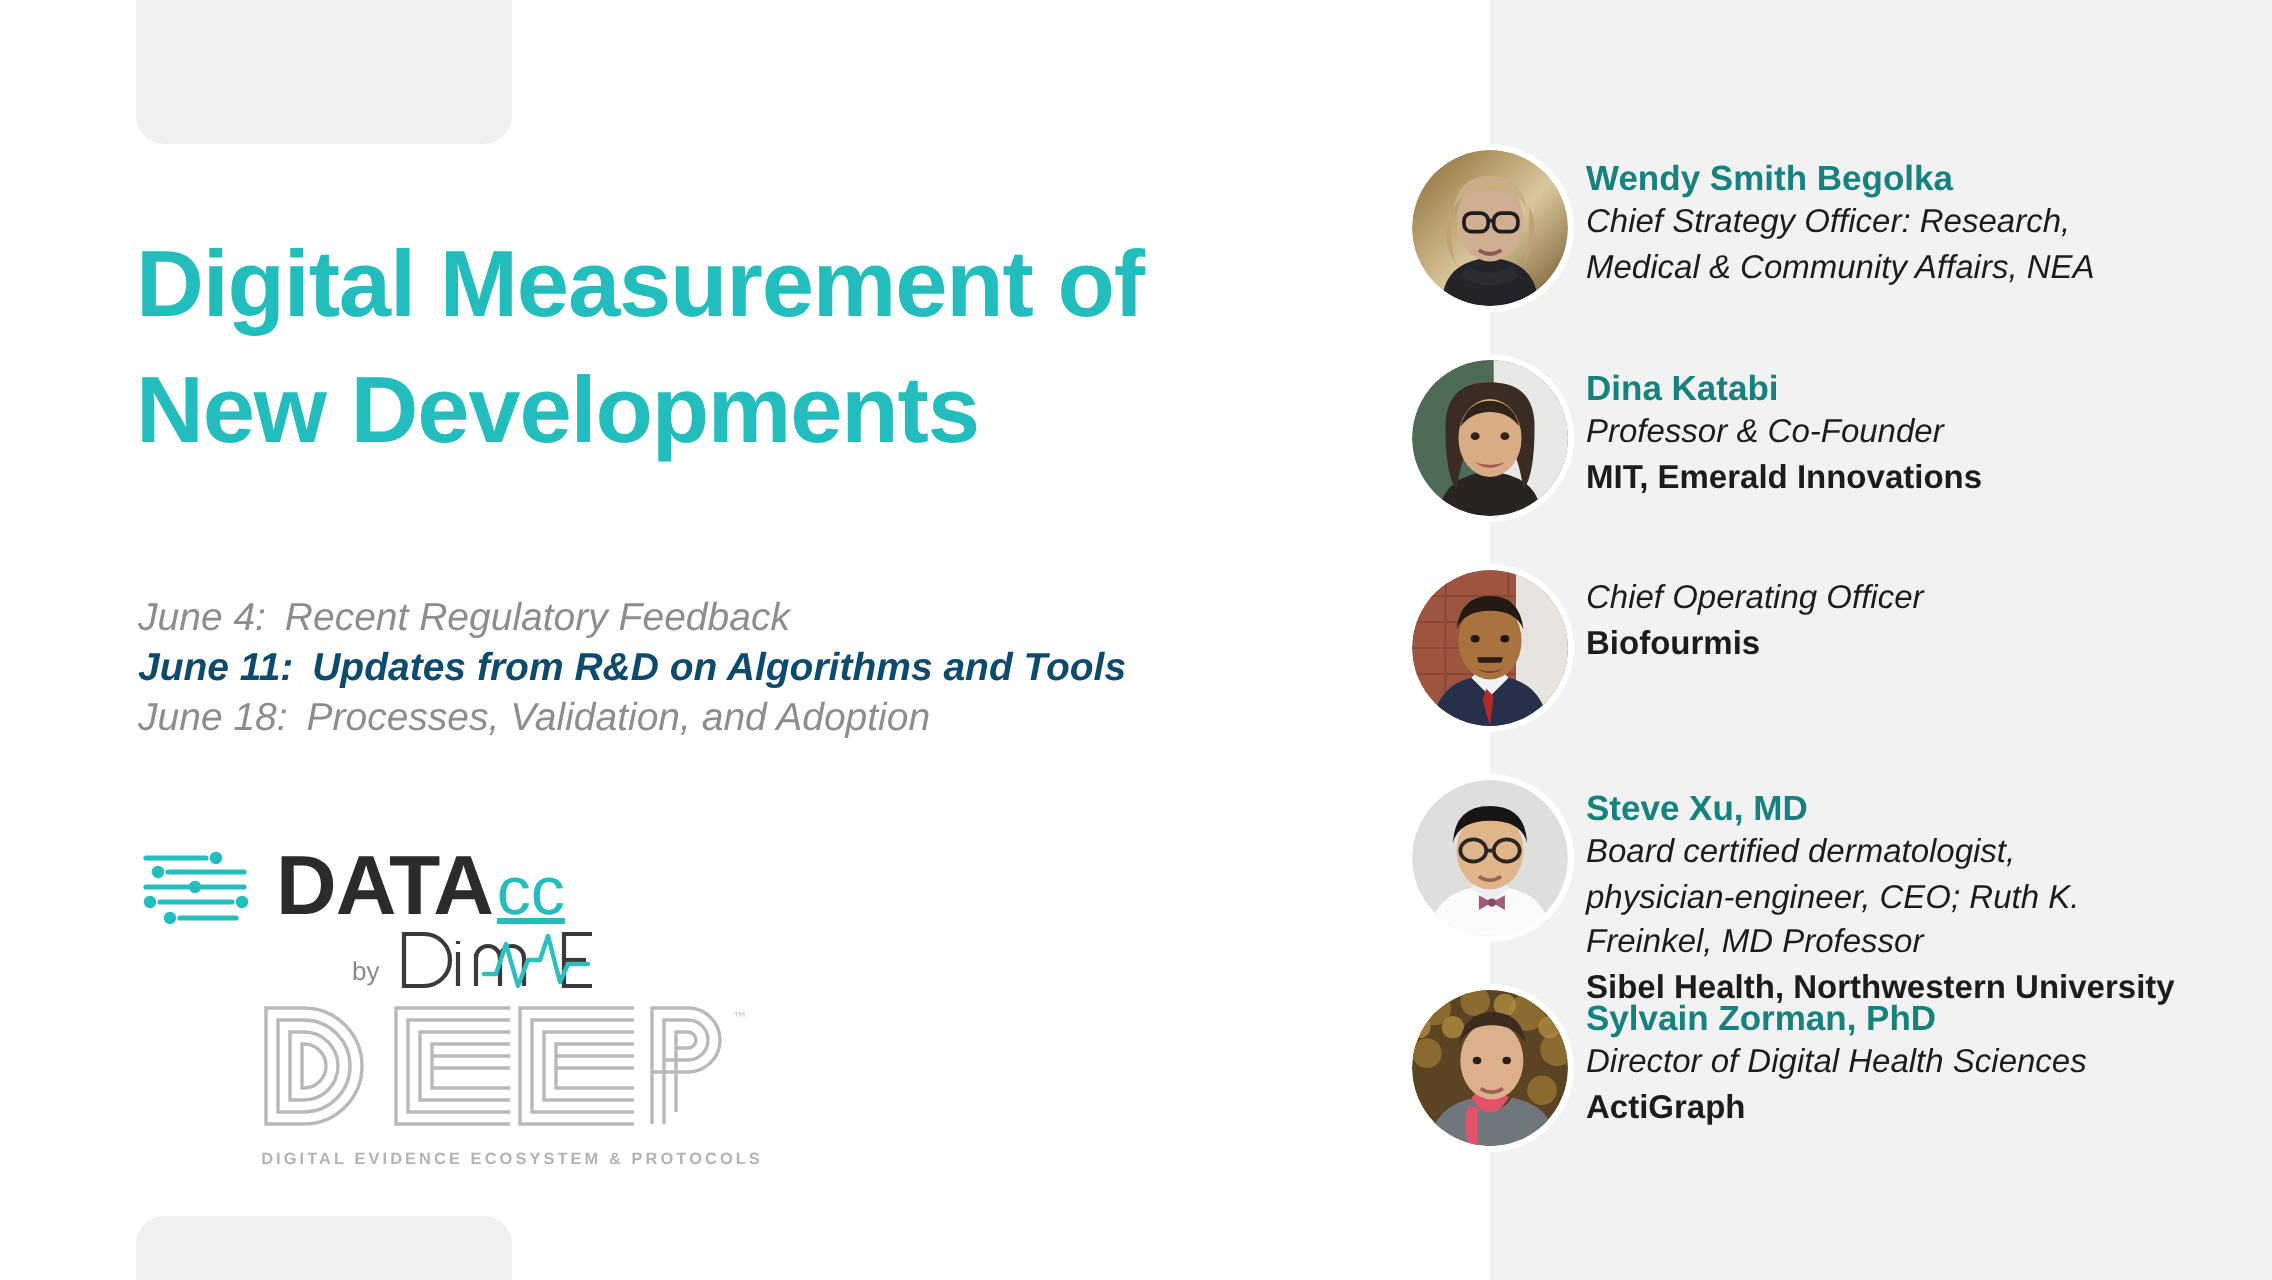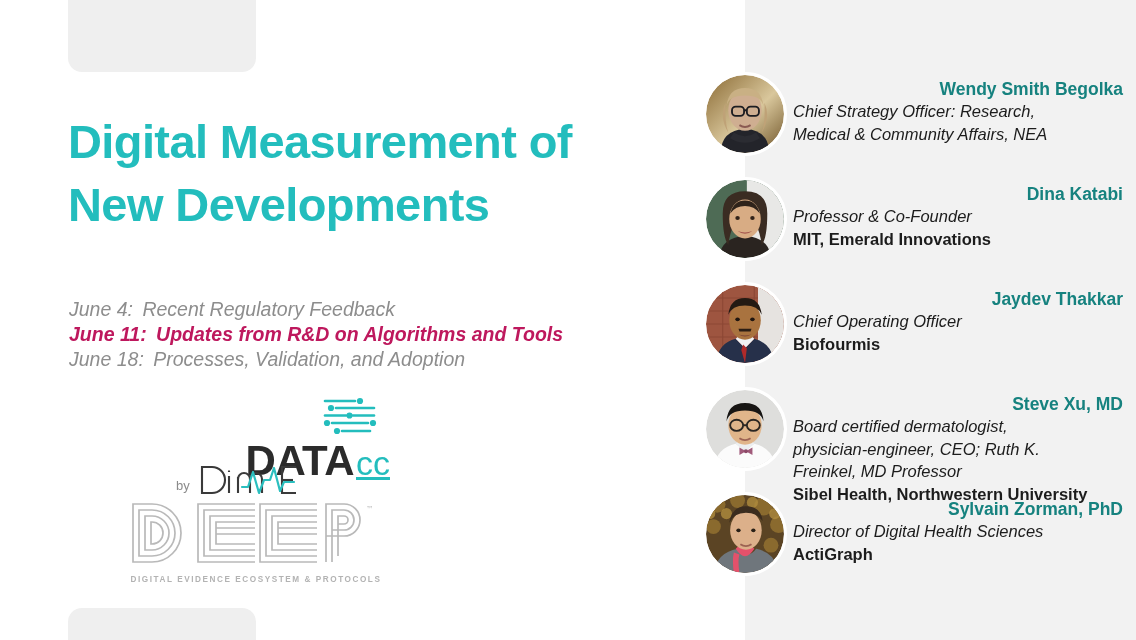--- a/index.html
+++ b/index.html
@@ -59,31 +59,31 @@
     left: 1px; top: 297px; width: 620px;
   }
   .session-row {
     font-size: 19.5px;
     line-height: 25px;
     font-style: italic;
     color: #8d8d8d;
     white-space: nowrap;
   }
   .session-row.is-active {
-    color: #be185d;
+    color: #0c4a6e;
     font-weight: 700;
   }
   .session-date { margin-right: 4px; }
 
   
   .logo-datacc {
     position: absolute;
-    left: 2px; top: 394px;
+    left: 2px; top: 422px;
     width: 320px; height: 52px;
-    display: flex; align-items: flex-end; flex-direction: column;
+    display: flex; align-items: flex-start;
   }
   .datacc-mark {
     width: 56px; height: 46px;
     margin-right: 12px;
     flex: none;
   }
   .datacc-word {
     font-size: 42px;
     font-weight: 700;
     letter-spacing: -0.5px;
@@ -159,21 +159,20 @@
   }
   .avatar svg { display: block; width: 100%; height: 100%; }
 
   .speaker-text { padding-top: 6px; width: 330px; }
   .sp-name {
     color: #16827f;
     font-weight: 700;
     font-size: 17.5px;
     line-height: 22px;
     white-space: nowrap;
-    text-align: right;
   }
   .sp-title {
     font-style: italic;
     color: #1c1c1c;
     font-size: 16.5px;
     line-height: 22.5px;
   }
   .sp-org {
     color: #1c1c1c;
     font-size: 16.5px;
@@ -391,21 +390,20 @@
               <path d="M24 32 q2-18 18-18 q16 0 18 18 q-4-10 -18-10 q-14 0 -18 10z" fill="#241a13"></path>
               <ellipse cx="34" cy="37" rx="2.4" ry="2" fill="#201610"></ellipse>
               <ellipse cx="50" cy="37" rx="2.4" ry="2" fill="#201610"></ellipse>
               <path d="M35 47 h14 l-1 3 h-12z" fill="#2b1d14"></path>
               <path d="M35 53 q7 5 14 0 q-7 3 -14 0z" fill="#7a4236"></path>
             </g>
           </svg>
         </div>
       </div>
       <div class="speaker-text">
-        <div class="sp-name">Jaydev Thakkar</div>
         <div class="sp-title">Chief Operating Officer</div>
         <div class="sp-org">Biofourmis</div>
       </div>
     </div>
 
     <div class="speaker" style="top:387px">
       <div class="avatar-wrap">
         <div class="avatar">
           <svg viewBox="0 0 84 84">
             <defs>

